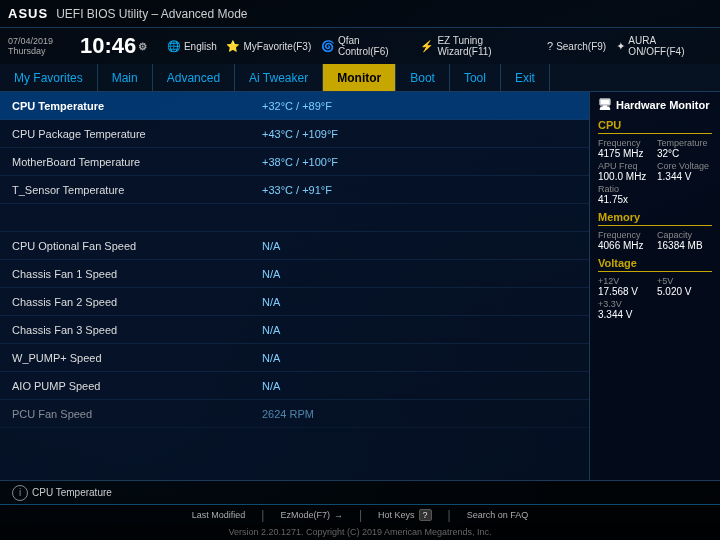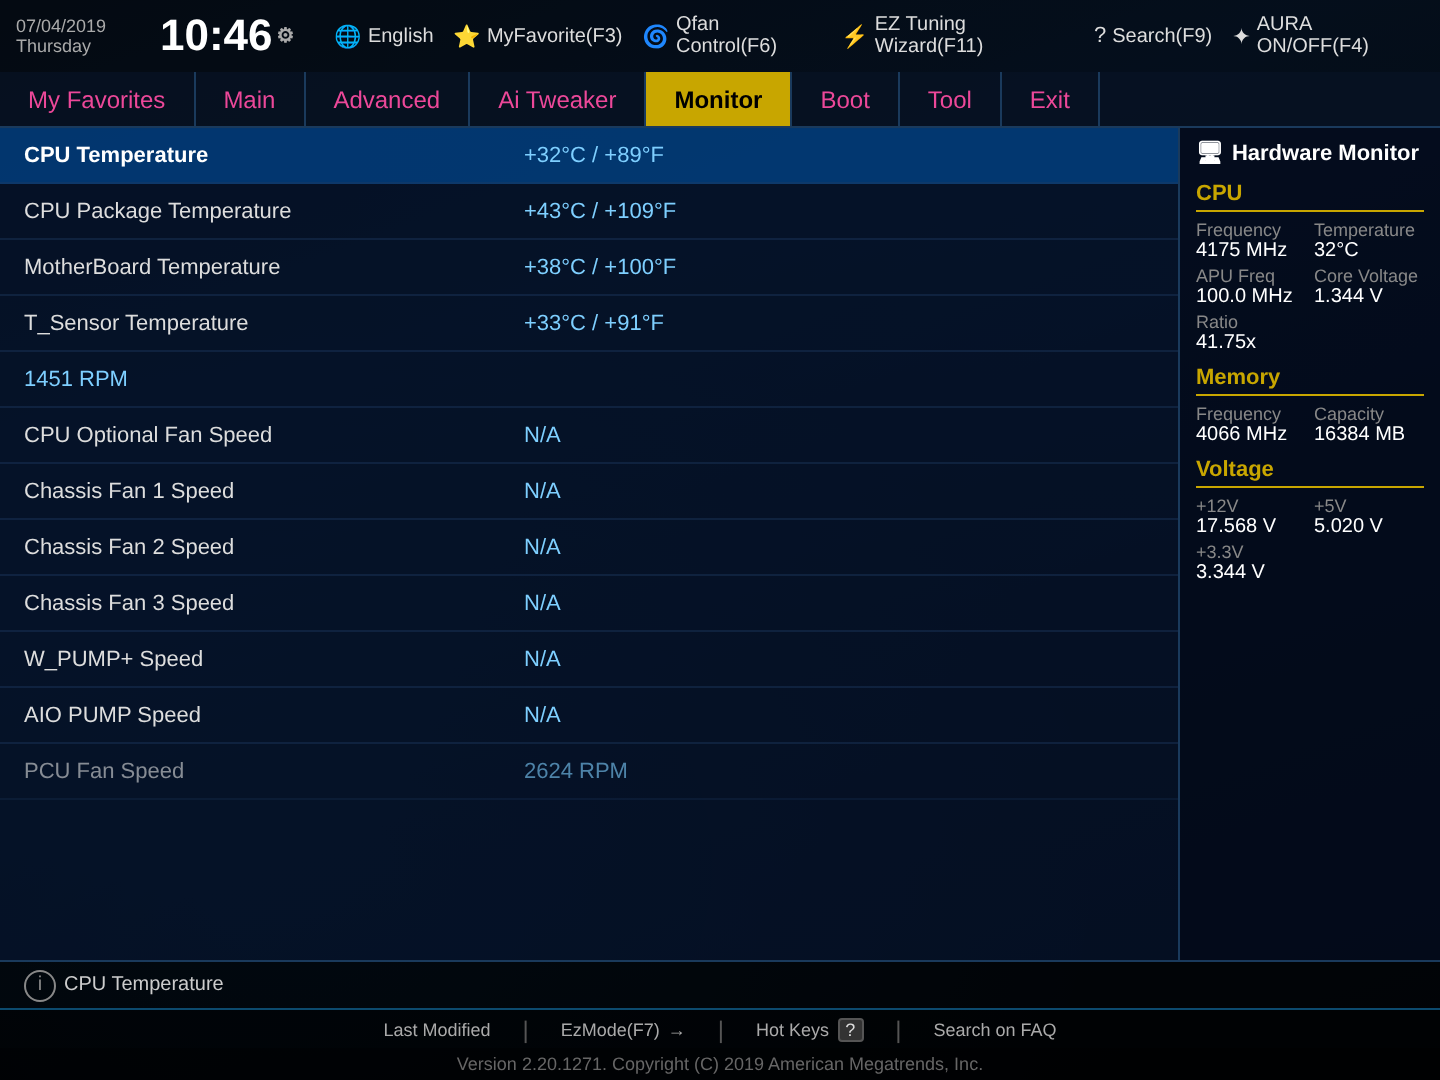--- a/index.html
+++ b/index.html
@@ -114,21 +114,21 @@
       background: rgba(5,15,30,0.9);
       border-bottom: 1px solid #1a3a5c;
       display: flex;
       align-items: stretch;
       height: 28px;
     }
     .nav-item {
       padding: 0 14px;
       display: flex;
       align-items: center;
-      color: #ec4899;
+      color: #0ea5e9;
       font-size: 12px;
       cursor: pointer;
       border-right: 1px solid #1a3a5c;
     }
     .nav-item.active {
       background: #c8a600;
       color: #000;
       font-weight: bold;
     }
 
@@ -286,20 +286,24 @@
     }
   </style>
 </head>
 <body>
 
 <div class="bg"></div>
 <div class="bg-circuit"></div>
 
 <div class="main-wrapper">
 
+  <div class="top-bar">
+    <span class="asus-logo">ASUS</span>
+    <span class="bios-title">UEFI BIOS Utility – Advanced Mode</span>
+  </div>
 
   <div class="time-bar">
     <div class="date-section">
       <span>07/04/2019</span>
       <span>Thursday</span>
     </div>
     <div class="time-display">
       <span>10:46</span>
       <span class="time-gear">⚙</span>
     </div>
@@ -355,21 +359,20 @@
       </div>
       <div class="table-row">
         <span class="row-label">MotherBoard Temperature</span>
         <span class="row-value">+38°C / +100°F</span>
       </div>
       <div class="table-row">
         <span class="row-label">T_Sensor Temperature</span>
         <span class="row-value">+33°C / +91°F</span>
       </div>
       <div class="table-row">
-        <span class="row-value">1451 RPM</span>
       </div>
       <div class="table-row">
         <span class="row-label">CPU Optional Fan Speed</span>
         <span class="row-value">N/A</span>
       </div>
       <div class="table-row">
         <span class="row-label">Chassis Fan 1 Speed</span>
         <span class="row-value">N/A</span>
       </div>
       <div class="table-row">

